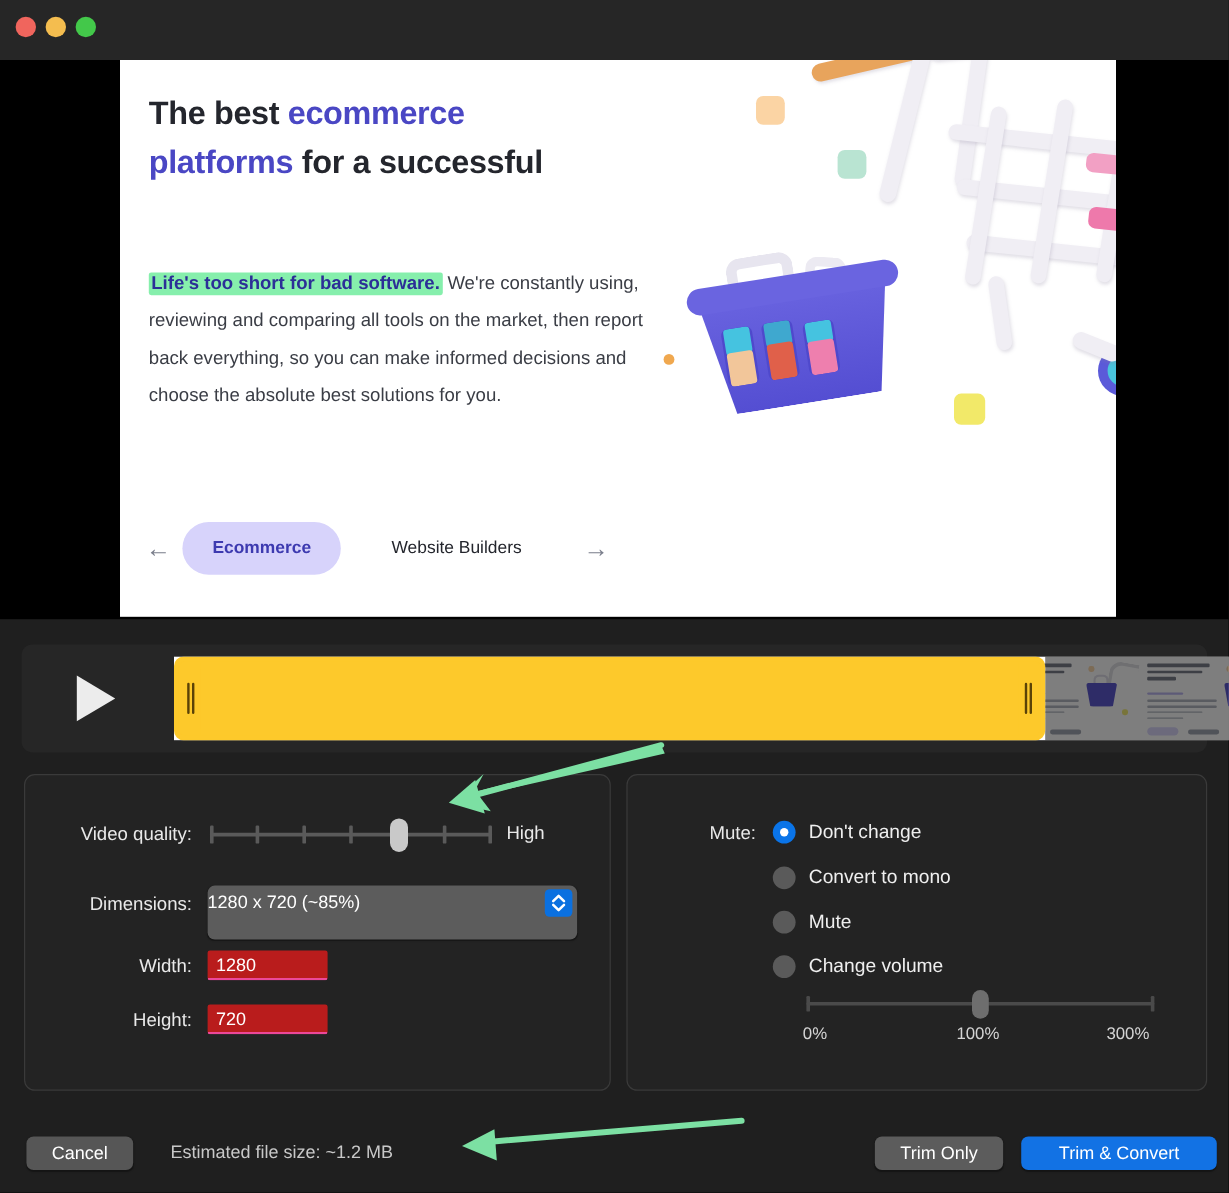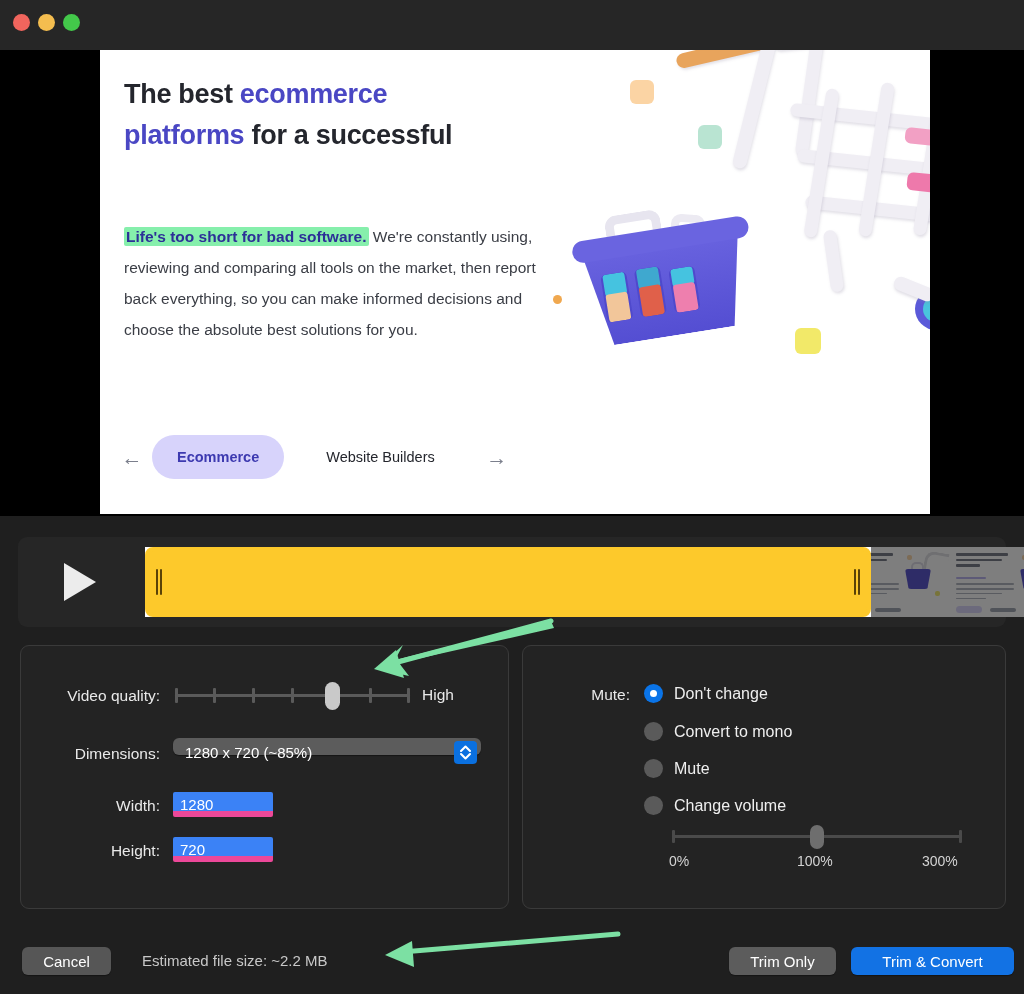--- a/index.html
+++ b/index.html
@@ -189,33 +189,33 @@
   .qslider { position: absolute; left: 175px; top: 688px; width: 235px; height: 14px; }
   .qtrack { position: absolute; left: 0; top: 6px; width: 235px; height: 3px; background: #5a5a5a; border-radius: 2px; }
   .qtick { position: absolute; top: 0px; width: 3px; height: 15px; background: #5a5a5a; border-radius: 1px; }
   .qthumb {
     position: absolute; left: 150px; top: -6px; width: 15px; height: 28px;
     background: #c9c9c9; border-radius: 8px;
   }
 
   
   .select {
-    position: absolute; left: 173px; top: 738px; width: 308px; height: 17px;
+    position: absolute; left: 173px; top: 738px; width: 308px; height: 45px;
     background: #5c5c5c; border-radius: 6px; color: #fff;
-    font-size: 15px; line-height: 29px; padding-left: 12px;
+    font-size: 15px; line-height: 29px; 
     box-shadow: 0 1px 1px rgba(0,0,0,.4);
   }
   .stepper {
     position: absolute; right: 4px; top: 3px; width: 23px; height: 23px;
     background: #0a70e0; border-radius: 4px;
   }
 
   .tinput {
     position: absolute; height: 25px; width: 100px;
-    background: #3b82f6; border-bottom: 6px solid #ec4899;
+    background: #b91c1c; border-bottom: 2px solid #ec4899;
     color: #ffffff; font-size: 15px; line-height: 25px; padding-left: 7px;
     border-radius: 2px;
   }
 
   
   .radio-row { position: absolute; display: flex; align-items: center; gap: 11px; }
   .radio { width: 19px; height: 19px; border-radius: 50%; background: #5a5a5a; position: relative; flex: 0 0 19px; }
   .radio.on { background: #0a74e8; }
   .radio.on::after {
     content: ""; position: absolute; left: 6px; top: 6px;
@@ -569,21 +569,21 @@
   <div class="vtrack">
     <div class="vcap" style="left:0;"></div>
     <div class="vcap" style="right:0;"></div>
     <div class="vthumb"></div>
   </div>
   <div class="vlabel" style="left:669px;">0%</div>
   <div class="vlabel" style="left:797px;">100%</div>
   <div class="vlabel" style="left:922px;">300%</div>
 
   <div class="btn" id="cancel-button">Cancel</div>
-  <div id="estimated-size">Estimated file size: ~2.2 MB</div>
+  <div id="estimated-size">Estimated file size: ~1.2 MB</div>
   <div class="btn" id="trim-only-button">Trim Only</div>
   <div class="btn" id="trim-convert-button">Trim &amp; Convert</div>
 
   <svg class="arrows">
     <g>
       <path d="M551,621 L395,660 L403,645 L377,669 L409,676 L399,663 L554,628 Z" fill="#7ce0a3"></path>
       <path d="M551,621 L398,662" stroke="#7ce0a3" stroke-width="5" stroke-linecap="round"></path>
       <path d="M396,650 L374,669 L404,678 Z" fill="#7ce0a3"></path>
     </g>
     <g>

